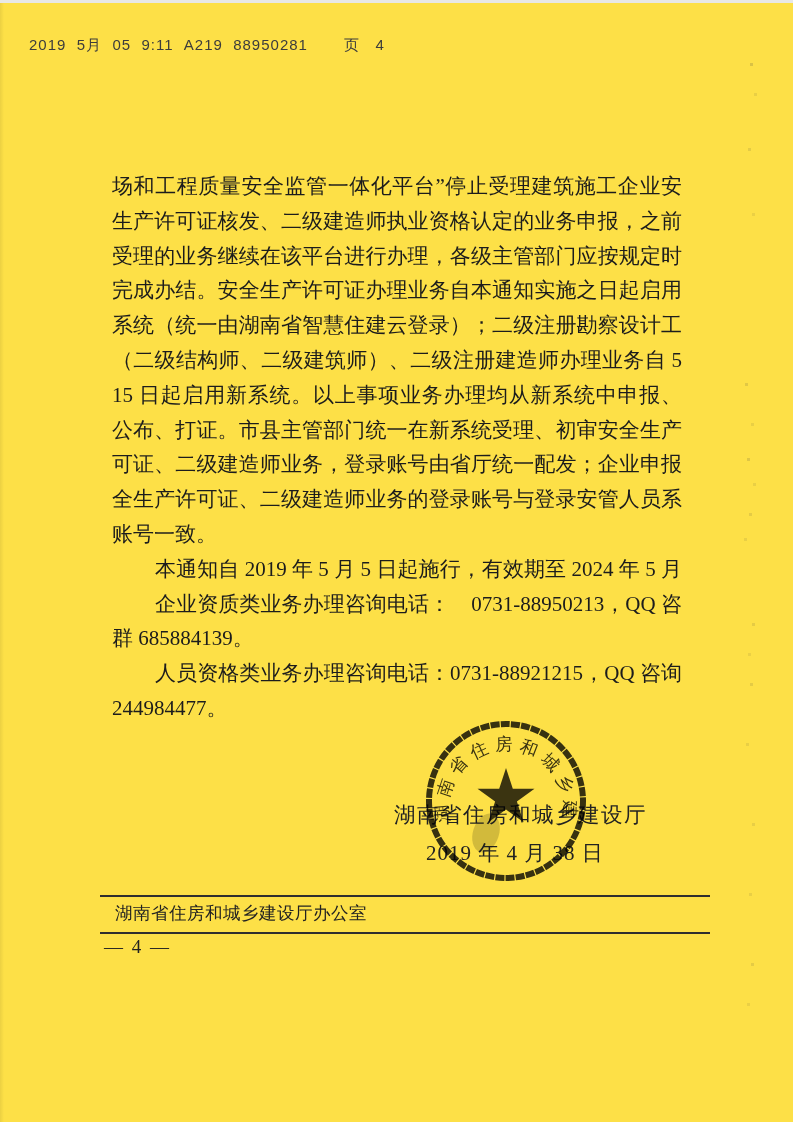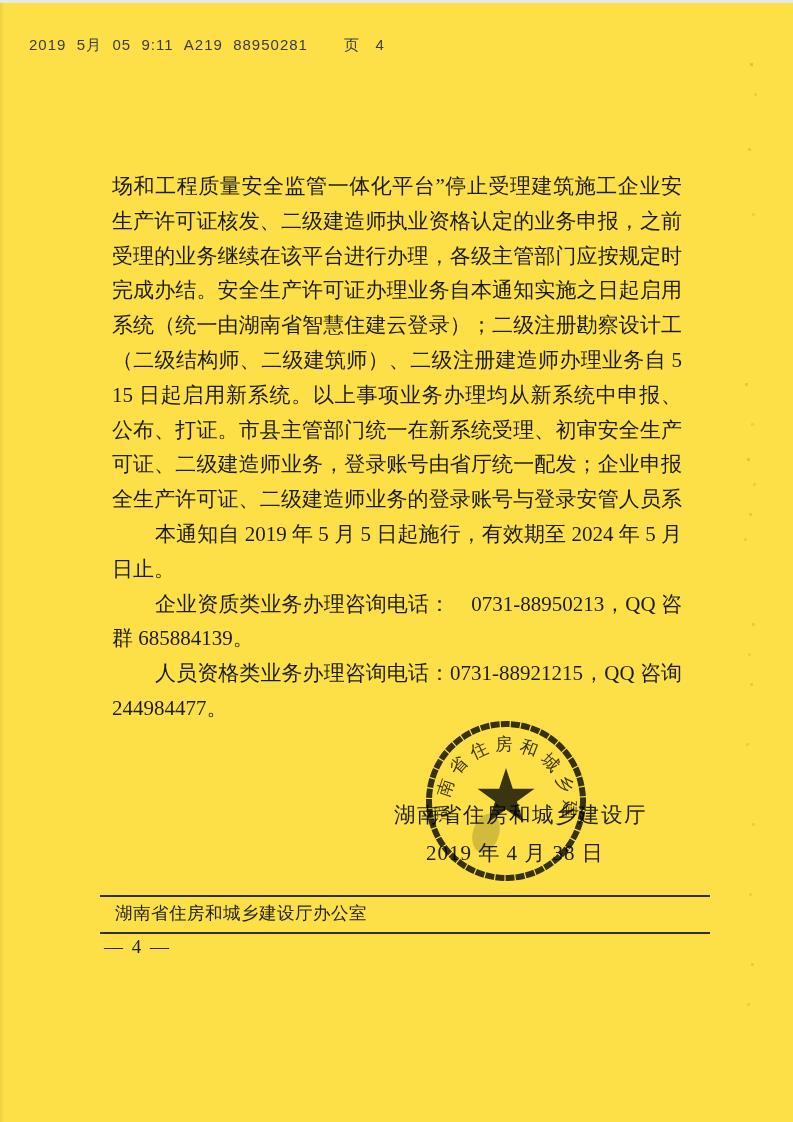--- a/index.html
+++ b/index.html
@@ -103,22 +103,22 @@
     <div class="bline">场和工程质量安全监管一体化平台”停止受理建筑施工企业安全</div>
     <div class="bline">生产许可证核发、二级建造师执业资格认定的业务申报，之前已</div>
     <div class="bline">受理的业务继续在该平台进行办理，各级主管部门应按规定时限</div>
     <div class="bline">完成办结。安全生产许可证办理业务自本通知实施之日起启用新</div>
     <div class="bline">系统（统一由湖南省智慧住建云登录）；二级注册勘察设计工程师</div>
     <div class="bline">（二级结构师、二级建筑师）、二级注册建造师办理业务自 5 月</div>
     <div class="bline">15 日起启用新系统。以上事项业务办理均从新系统中申报、审核、</div>
     <div class="bline">公布、打证。市县主管部门统一在新系统受理、初审安全生产许</div>
     <div class="bline">可证、二级建造师业务，登录账号由省厅统一配发；企业申报安</div>
     <div class="bline">全生产许可证、二级建造师业务的登录账号与登录安管人员系统</div>
+    <div class="bline end">账号一致。</div>
     <div class="bline indent">本通知自 2019 年 5 月 5 日起施行，有效期至 2024 年 5 月 4</div>
-    <div class="bline end">日止。</div>
     <div class="bline indent">企业资质类业务办理咨询电话：　0731-88950213，QQ 咨询</div>
     <div class="bline end">群 685884139。</div>
     <div class="bline indent">人员资格类业务办理咨询电话：0731-88921215，QQ 咨询群</div>
     <div class="bline end">244984477。</div>
   </div>
 
   <div class="sig-agency">湖南省住房和城乡建设厅</div>
   <div class="sig-date">2019 年 4 月 38 日</div>
 
   <svg class="stamp" viewBox="0 0 172 172" xmlns="http://www.w3.org/2000/svg">

